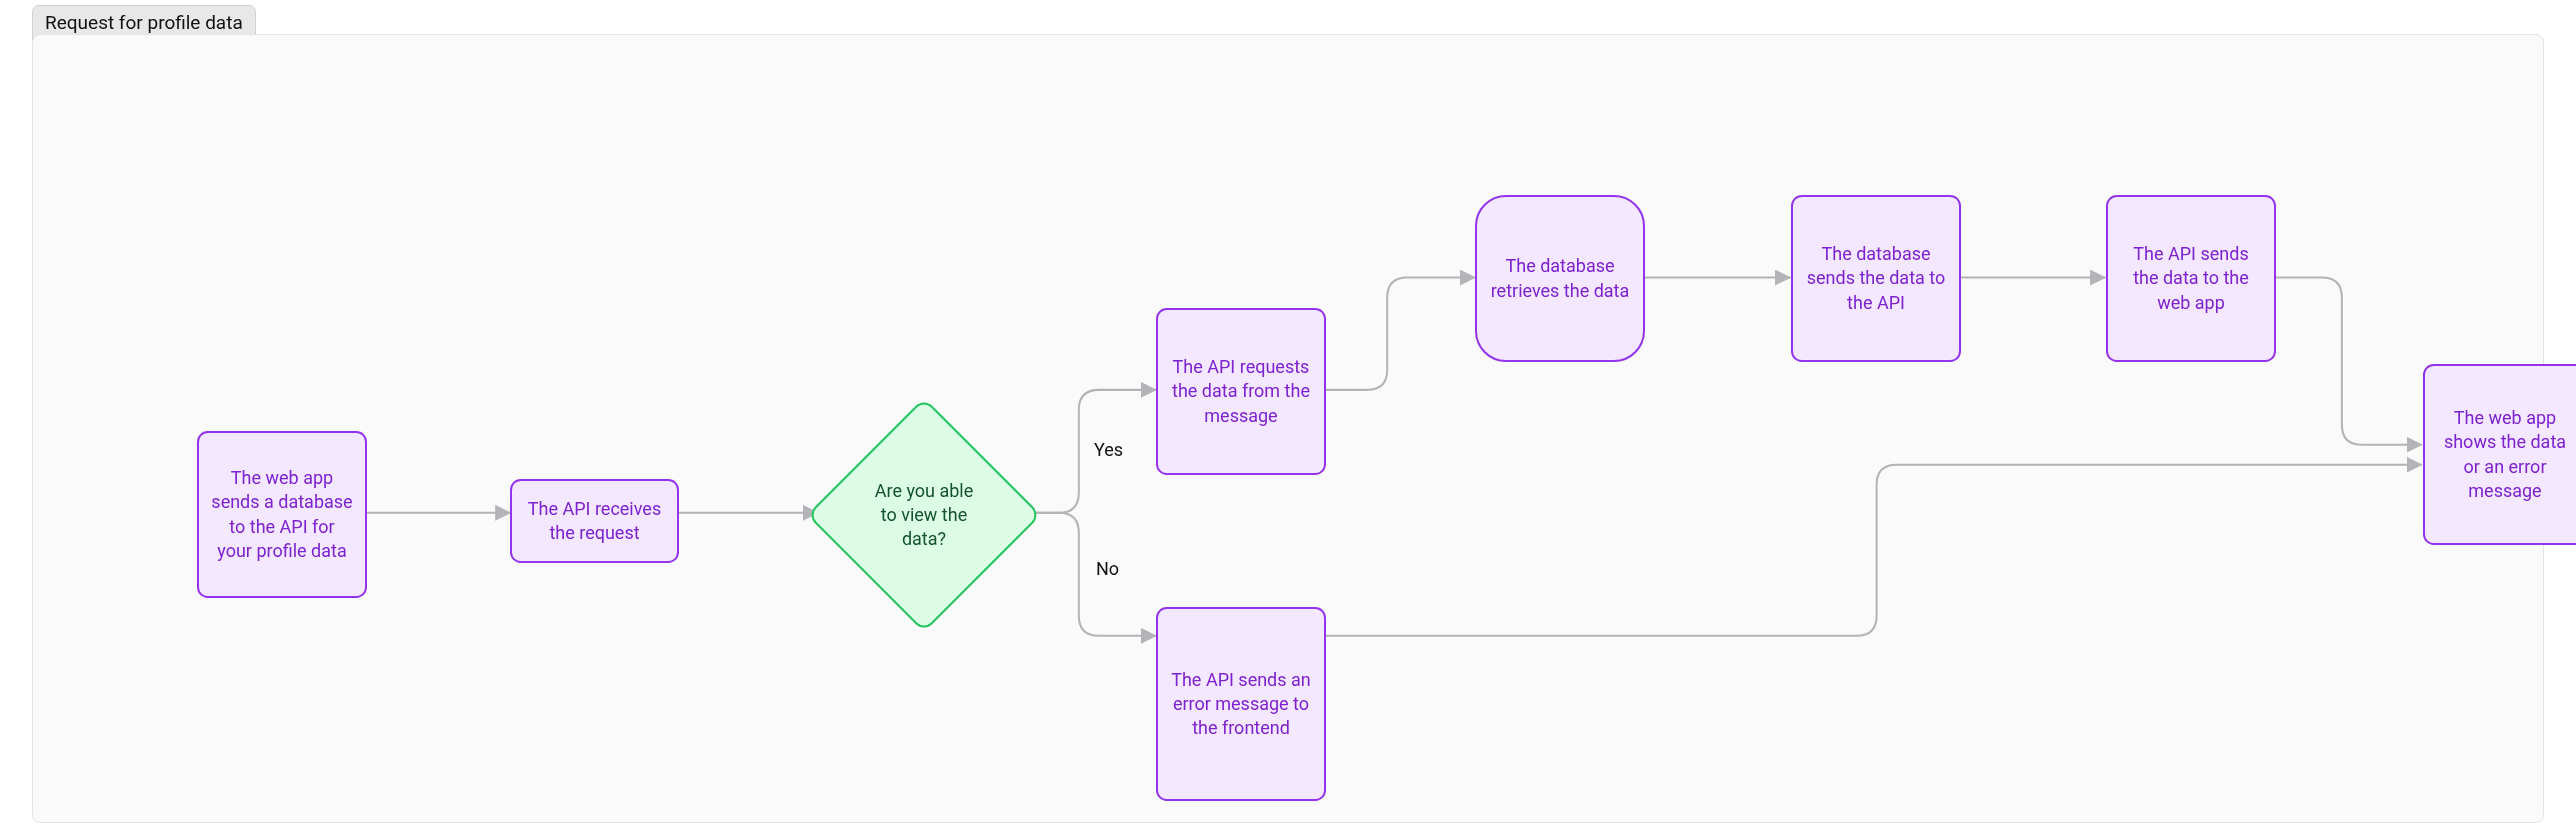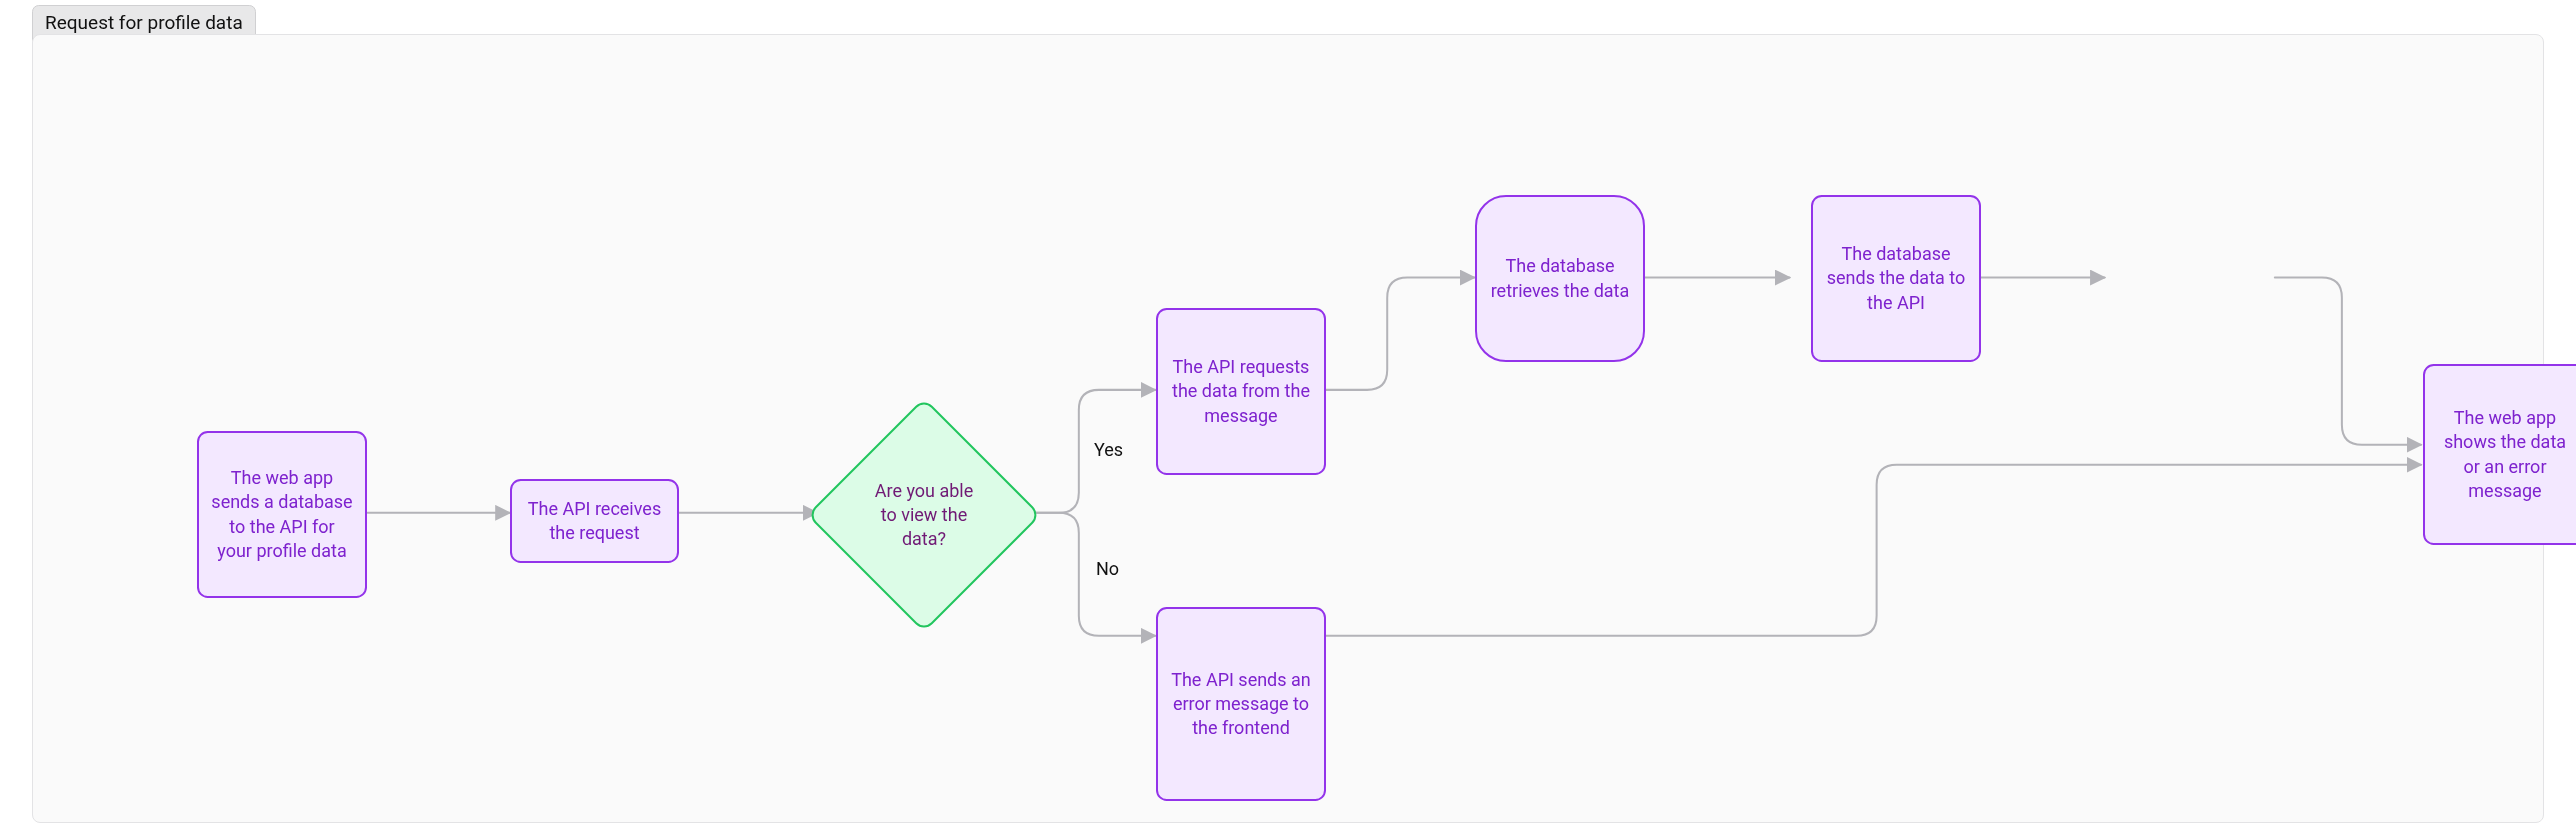--- a/index.html
+++ b/index.html
@@ -85,21 +85,21 @@
     box-sizing: border-box;
   }
   .decision-label {
     position: absolute;
     inset: 0;
     display: flex;
     align-items: center;
     justify-content: center;
     text-align: center;
     padding: 27px;
-    color: #701a75;
+    color: #14532d;
     font-size: 18px;
     line-height: 1.35;
   }
 
   svg.edges {
     position: absolute;
     inset: 0;
     width: 100%;
     height: 100%;
     pointer-events: none;
@@ -171,24 +171,27 @@
       </div>
 
       <div class="node proc" style="left:1123px; top:273px; width:170px; height:167px;">
         <span>The API requests the data from the message</span>
       </div>
 
       <div class="node proc" style="left:1442px; top:160px; width:170px; height:167px;border-radius:31px;">
         <span>The database retrieves the data</span>
       </div>
 
-      <div class="node proc" style="left:1758px; top:160px; width:170px; height:167px;margin-left:20px;">
+      <div class="node proc" style="left:1758px; top:160px; width:170px; height:167px;">
         <span>The database sends the data to the API</span>
       </div>
 
+      <div class="node proc" style="left:2073px; top:160px; width:170px; height:167px;">
+        <span>The API sends the data to the web app</span>
+      </div>
 
       <div class="node proc" style="left:1123px; top:540px; width:170px; height:194px;margin-top:32px;">
         <span>The API sends an error message to the frontend</span>
       </div>
 
       <div class="node proc" style="left:2390px; top:329px; width:164px; height:181px;">
         <span>The web app shows the data or an error message</span>
       </div>
 
     </div>

